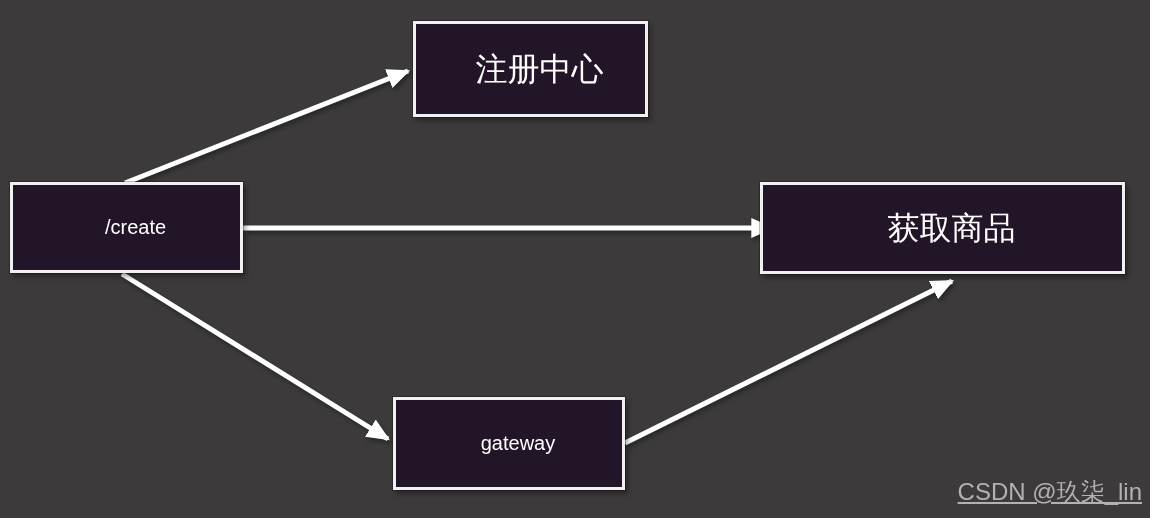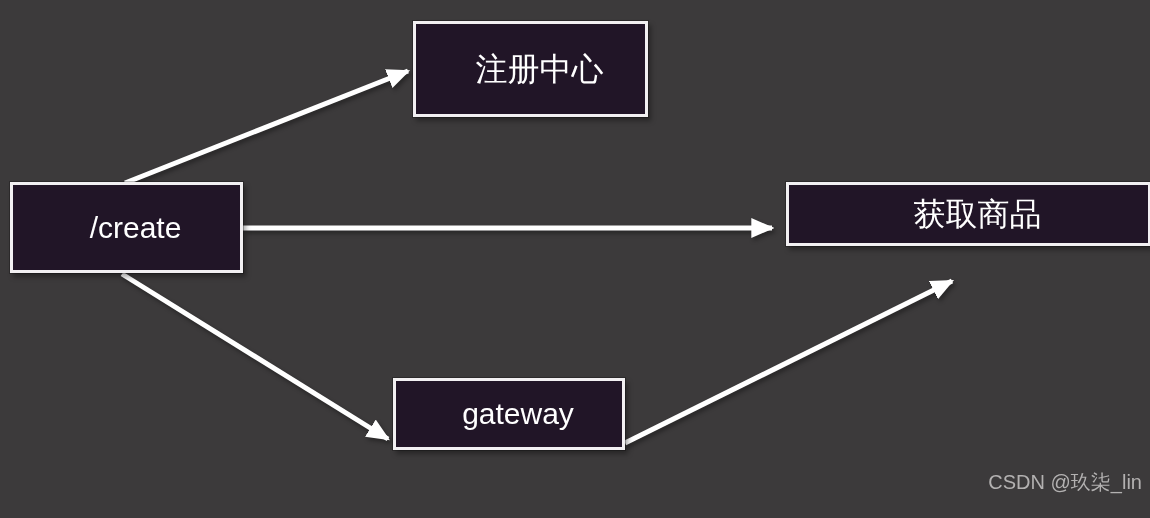--- a/index.html
+++ b/index.html
@@ -38,29 +38,30 @@
     box-shadow: 3px 4px 5px rgba(0,0,0,0.35), 0 0 0 1px rgba(0,0,0,0.25);
     color: var(--node-text);
     display: flex;
     flex-direction: column;
     align-items: center;
     justify-content: center;
     text-align: center;
     line-height: 1.25;
     padding-left: 18px;
   }
-  .node .line { font-size: 30px; white-space: nowrap; }
+  .node .line { font-size: 20px; white-space: nowrap; }
   .node .line.cjk { font-size: 32px; }
   .node .line:empty { display: none; }
   .watermark {
     position: absolute;
     right: 8px;
-    bottom: 22px;
+    bottom: 10px;
     color: var(--watermark);
-    font-size: 20px;
+    font-size: 24px;
+    text-decoration: underline;
   }
 </style>
 </head>
 <body>
 
 <div class="canvas">
 
   <svg class="edges-layer">
     <defs>
       <marker id="arrowhead" viewBox="0 0 10 10" refX="9" refY="5" markerWidth="4.6" markerHeight="4.6" orient="auto-start-reverse">
@@ -75,24 +76,24 @@
 
   <div class="node" style="left: 413px; top: 21px; width: 235px; height: 96px;">
     <span class="line cjk">注册中心</span>
 
   </div>
 
   <div class="node" style="left: 10px; top: 182px; width: 233px; height: 91px;">
     <span class="line">/create</span>
   </div>
 
-  <div class="node" style="left: 786px; top: 182px; width: 365px; height: 64px; justify-content: center;">
+  <div class="node" style="left: 760px; top: 182px; width: 365px; height: 92px; justify-content: center;">
     <span class="line cjk">获取商品</span>
   </div>
 
-  <div class="node" style="left: 393px; top: 378px; width: 232px; height: 72px;">
+  <div class="node" style="left: 393px; top: 397px; width: 232px; height: 93px;">
     <span class="line">gateway</span>
 
   </div>
 
   <div class="watermark">CSDN @玖柒_lin</div>
 
 </div>
 
 </body></html>

